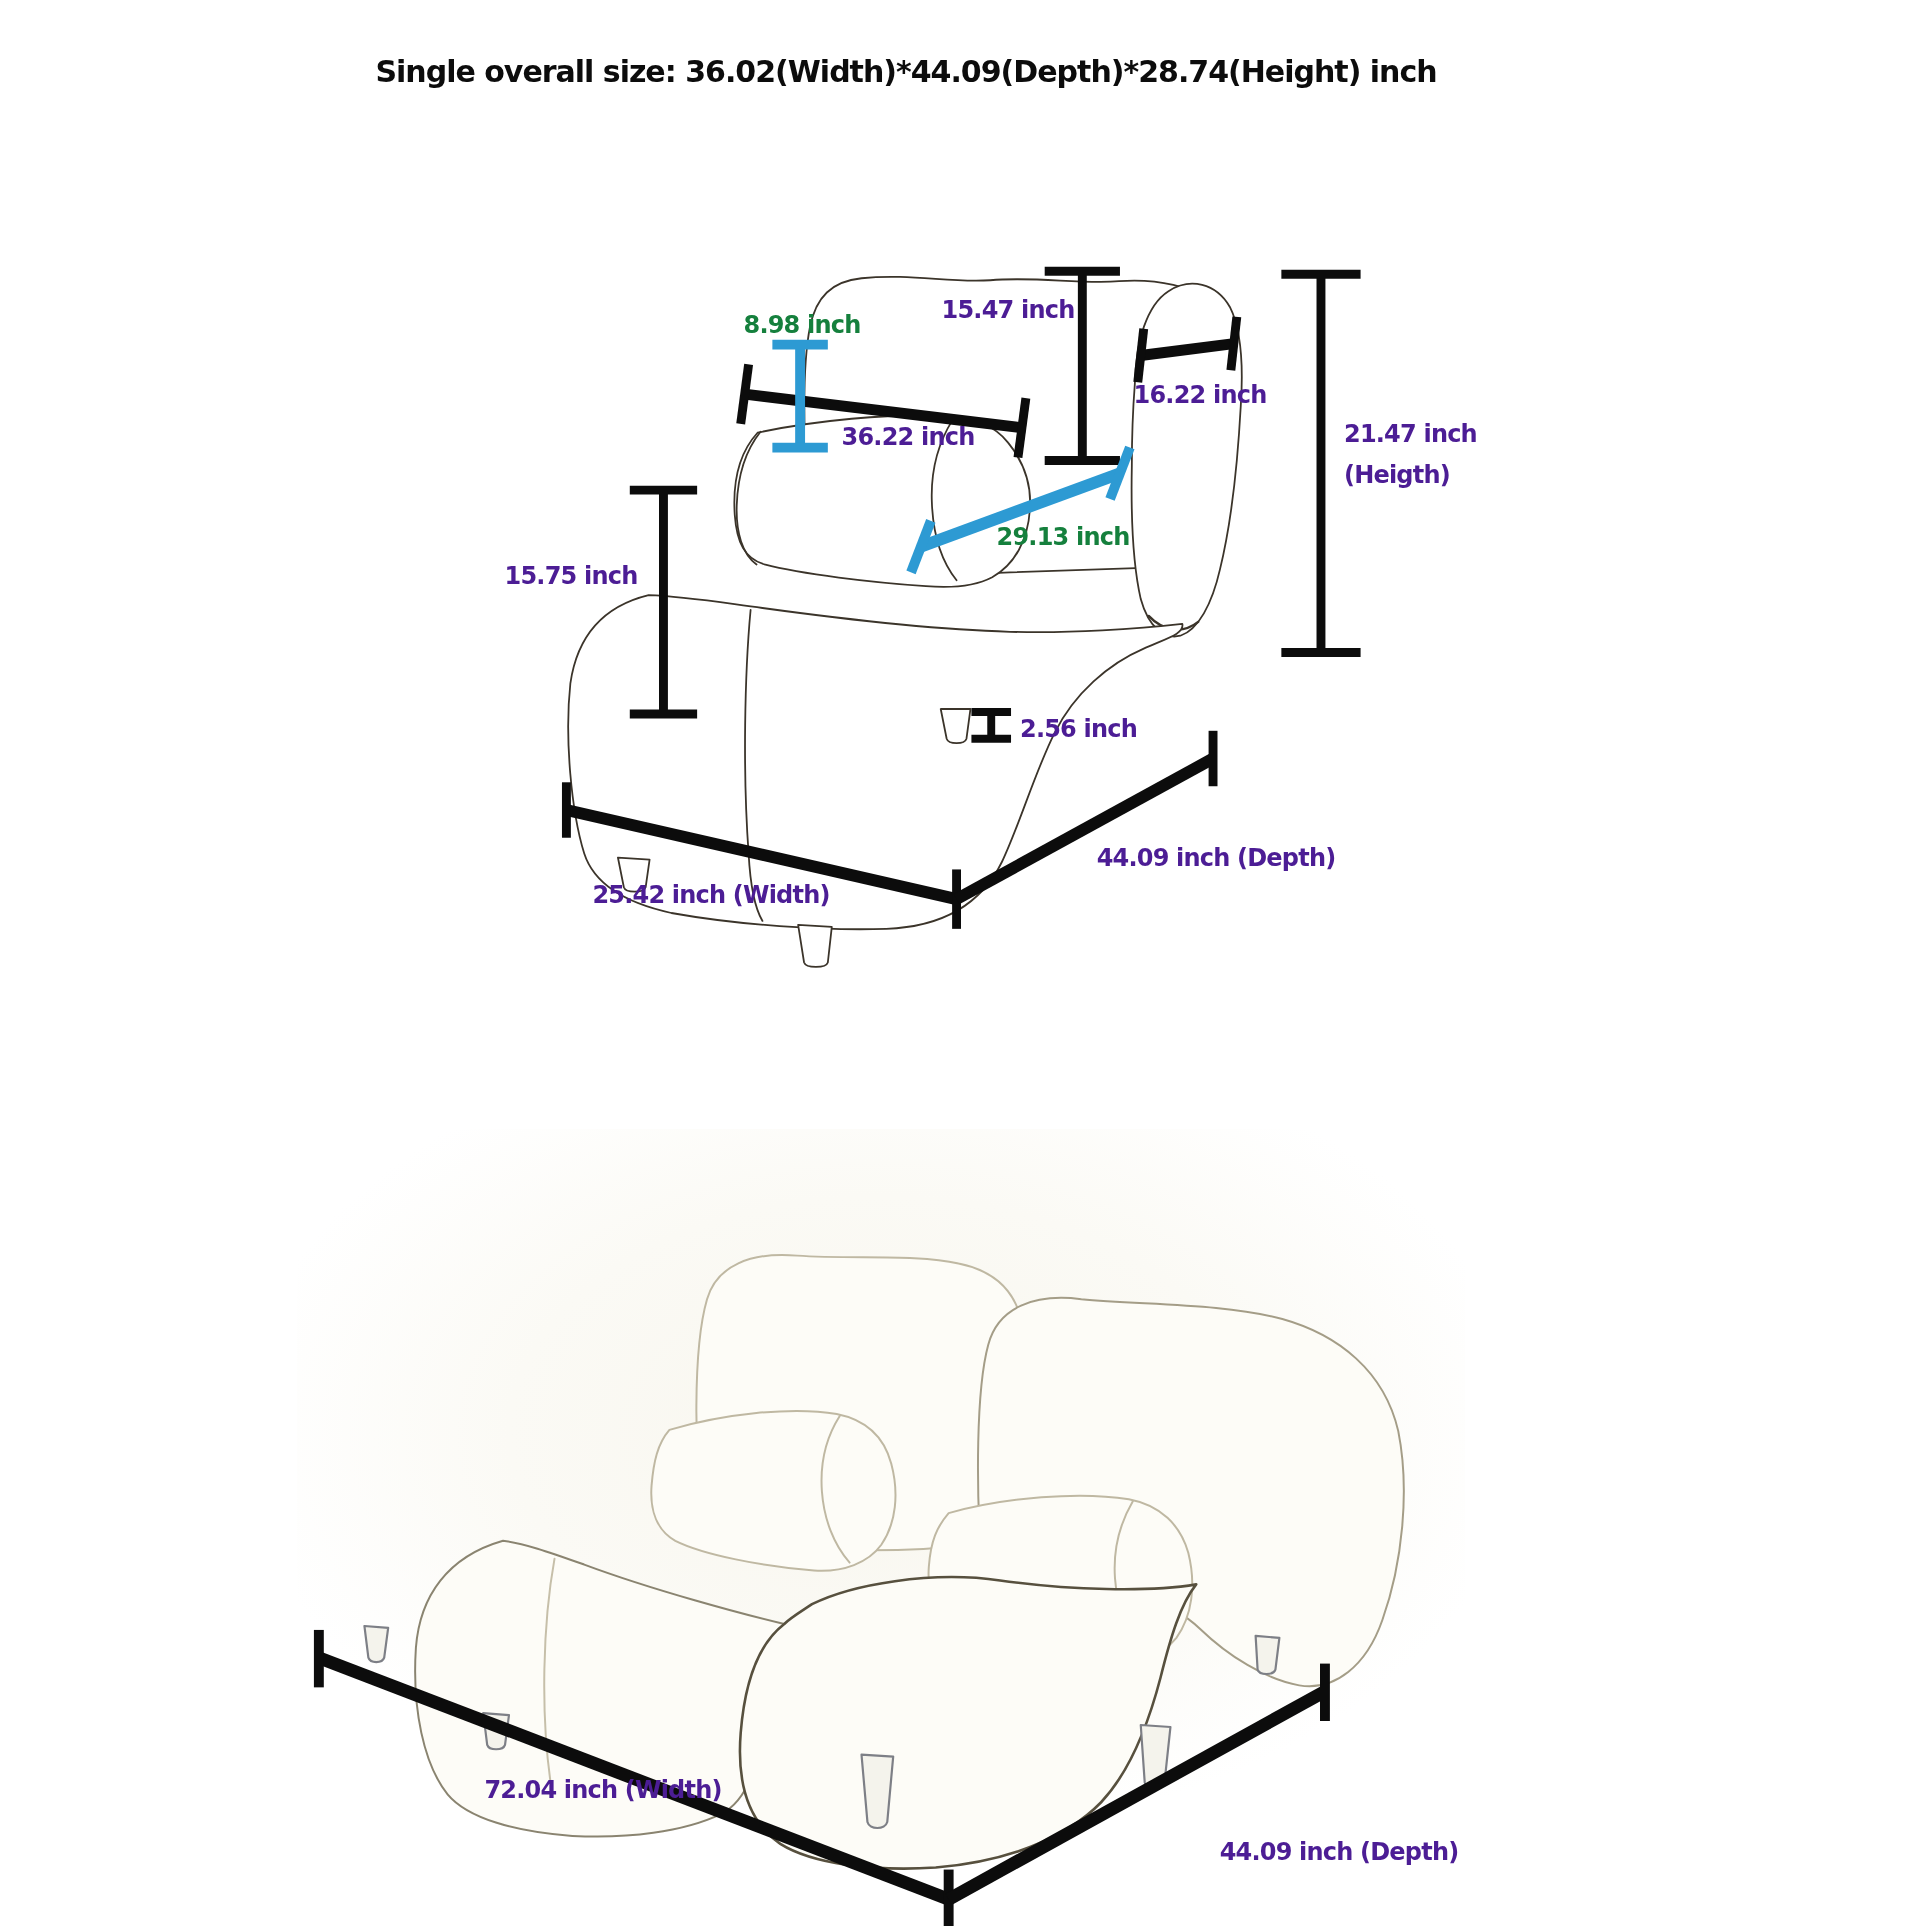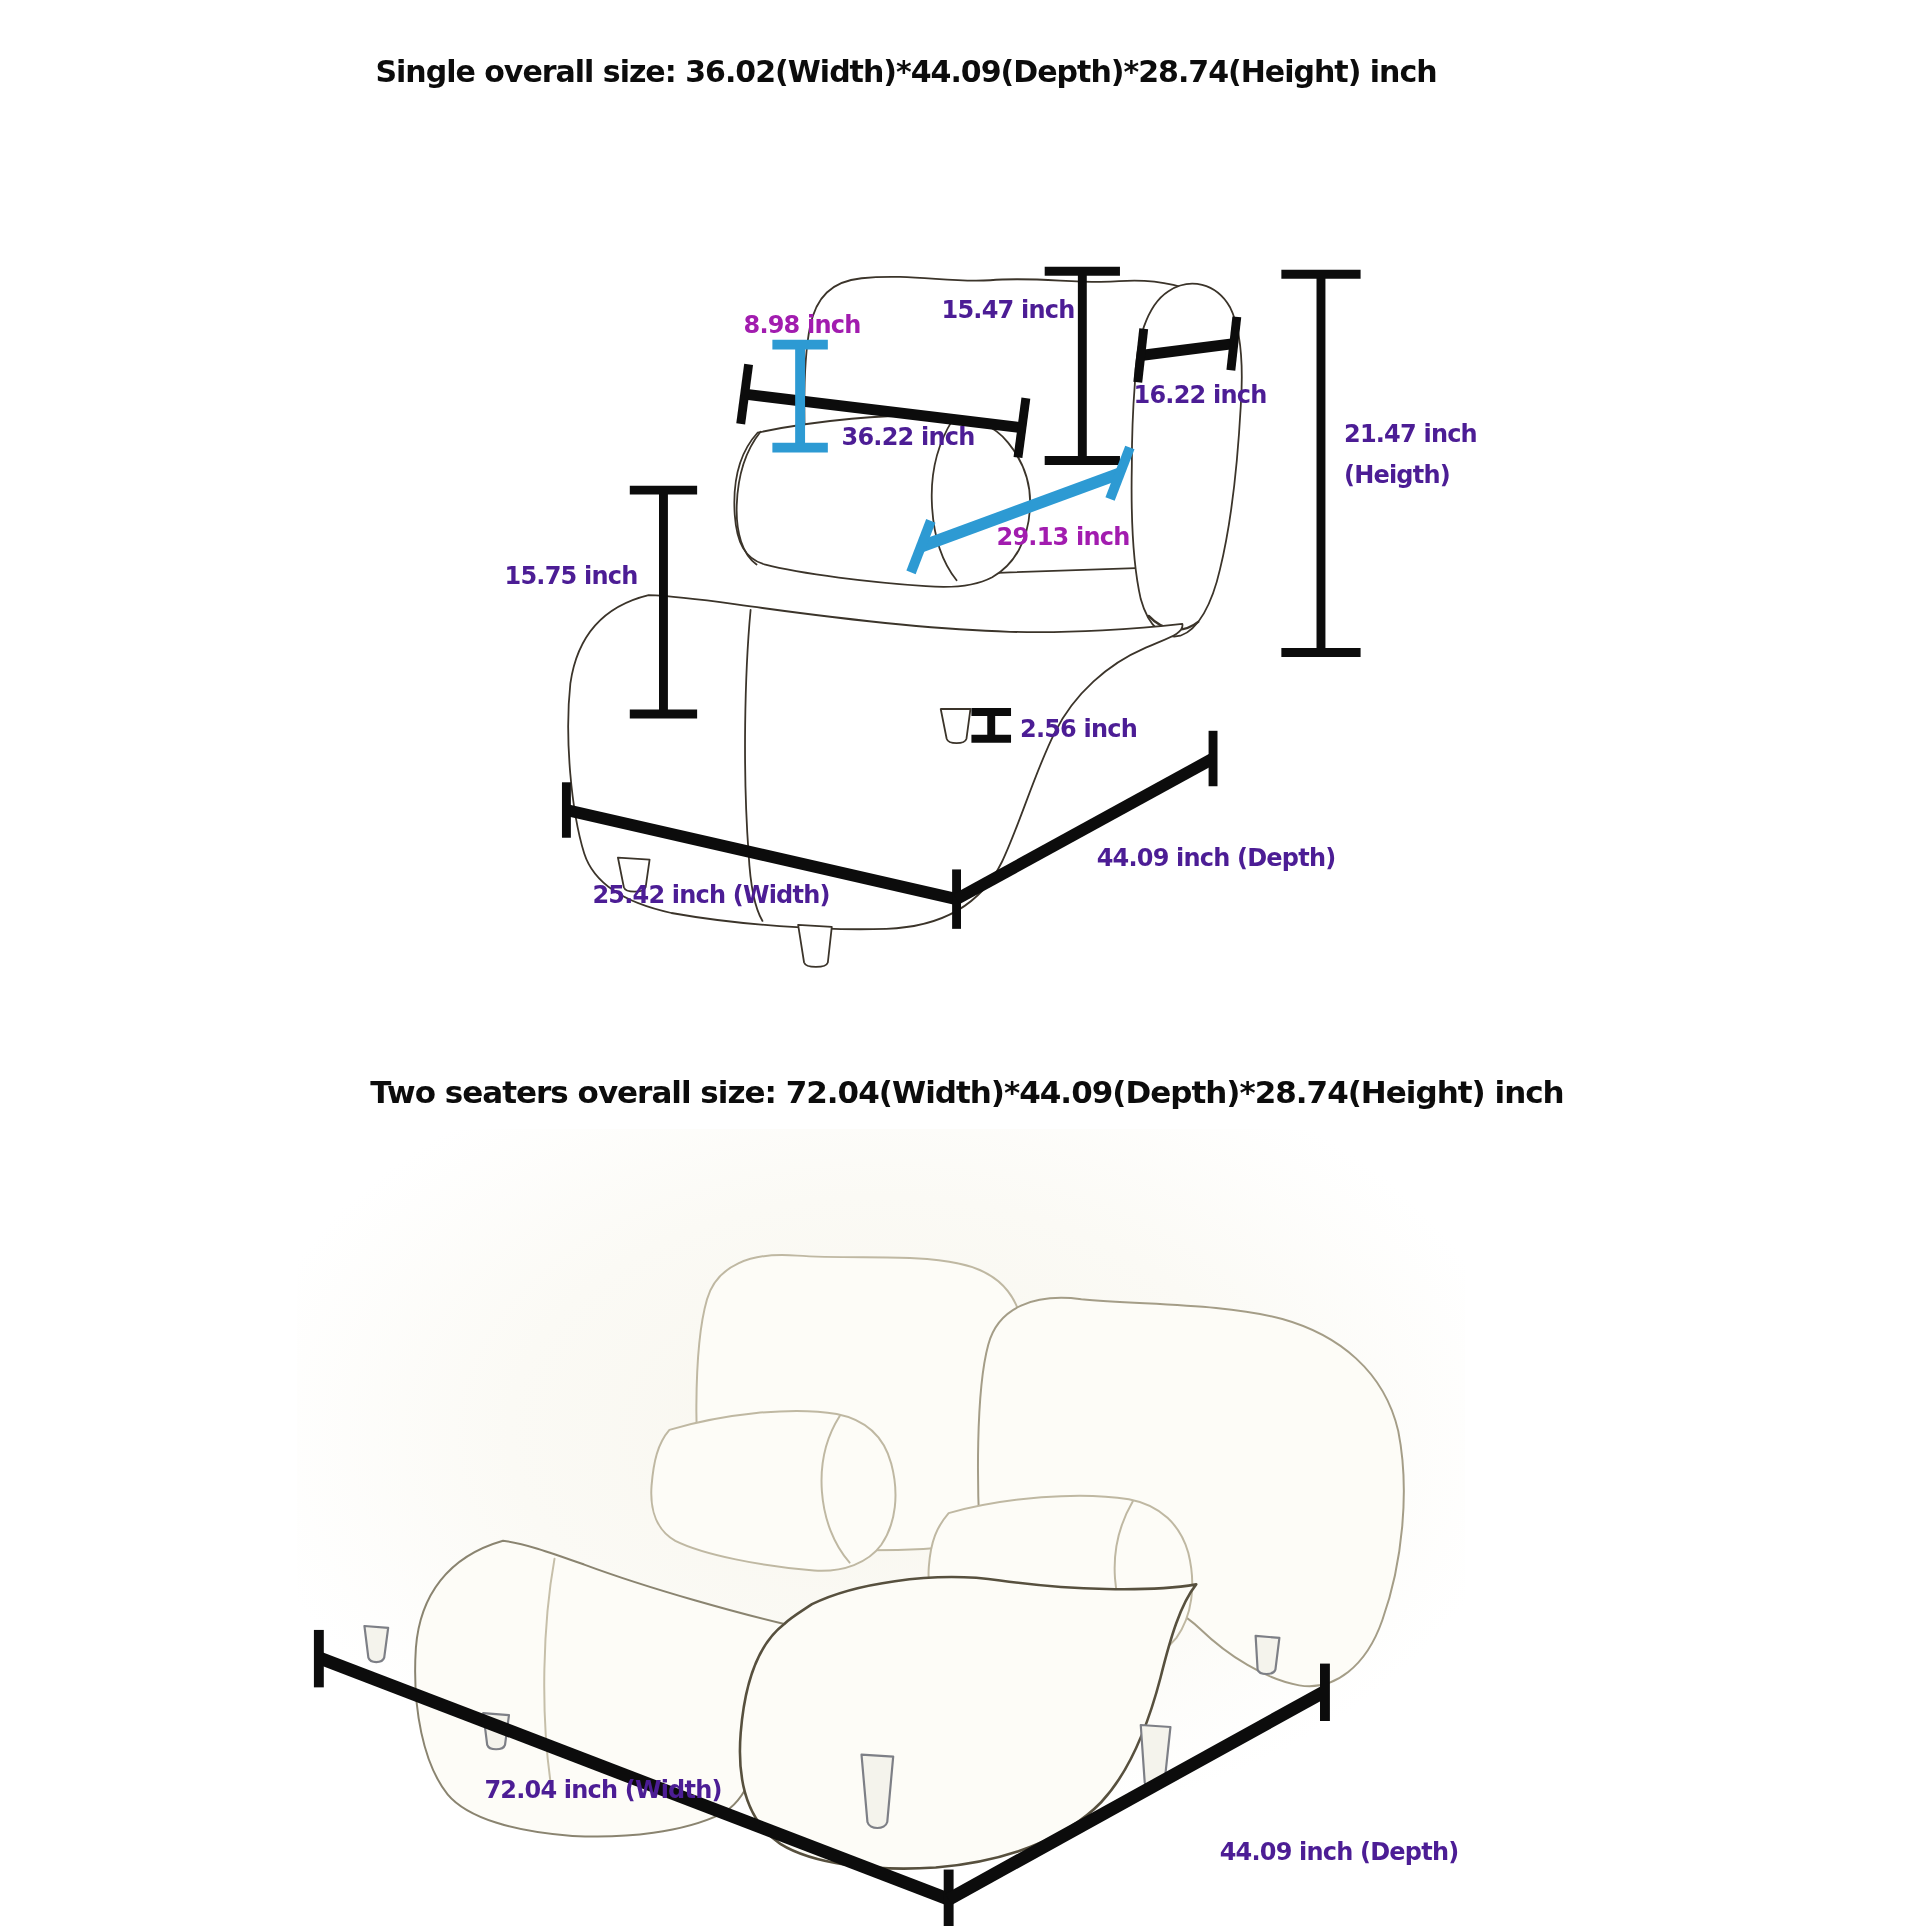--- a/index.html
+++ b/index.html
@@ -10,21 +10,21 @@
   svg{position:absolute;left:0;top:0;}
   .title{
     position:absolute;transform:translate(-50%,-50%);
     font-weight:bold;font-size:30px;letter-spacing:-1px;color:#0c0c0c;white-space:nowrap;
   }
   .lbl{
     position:absolute;transform:translate(-50%,-50%);
     font-weight:bold;font-size:24px;letter-spacing:-0.8px;color:#4c1d95;white-space:nowrap;
   }
   .lbl.left{transform:translate(0,-50%);}
-  .blue{color:#a21caf;}
+  .blue{color:#15803d;}
   .sofa-glow{
     position:absolute;left:297px;top:1129px;width:1168px;height:673px;
     background:radial-gradient(ellipse at 50% 45%, #f8f6ee 0%, #fbfaf5 45%, rgba(255,255,255,0) 78%);
   }
 </style>
 </head>
 <body>
 
 <div id="stage">
 
@@ -172,20 +172,19 @@
   <div class="lbl blue" style="left:1063px;top:537px;">29.13 inch</div>
 
   <div class="lbl" style="left:571px;top:576px;">15.75 inch</div>
 
   <div class="lbl left" style="left:1020px;top:729px;">2.56 inch</div>
 
   <div class="lbl" style="left:1216px;top:858px;">44.09 inch (Depth)</div>
 
   <div class="lbl" style="left:711px;top:895px;">25.42 inch (Width)</div>
 
-  <div class="title" style="left:967px;top:1092px;font-size:31px;">Two seaters overall size: 72.04(Width)*44.09(Depth)*28.74(Height) inch</div>
 
   <div class="lbl" style="left:603px;top:1790px;">72.04 inch (Width)</div>
 
   <div class="lbl" style="left:1339px;top:1852px;">44.09 inch (Depth)</div>
 
 </div>
 
 
 </body></html>

